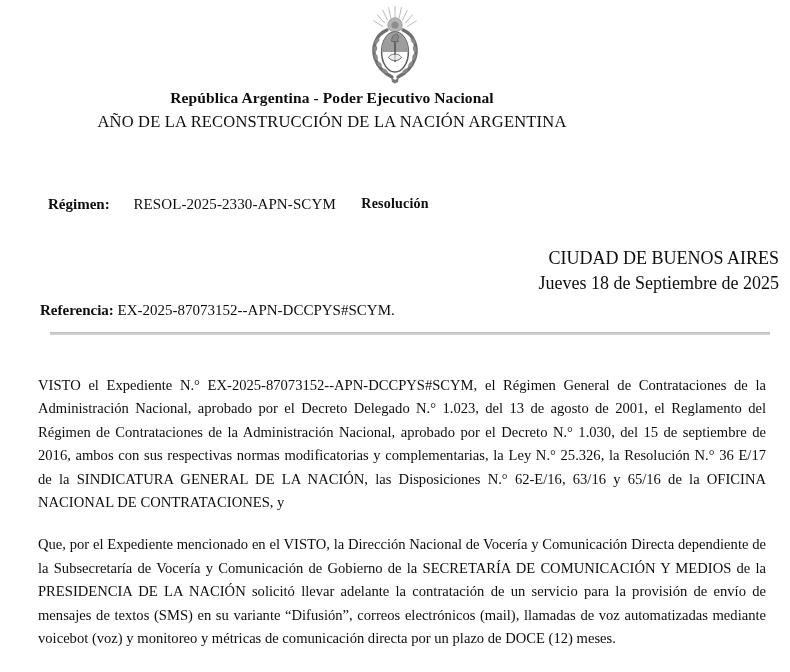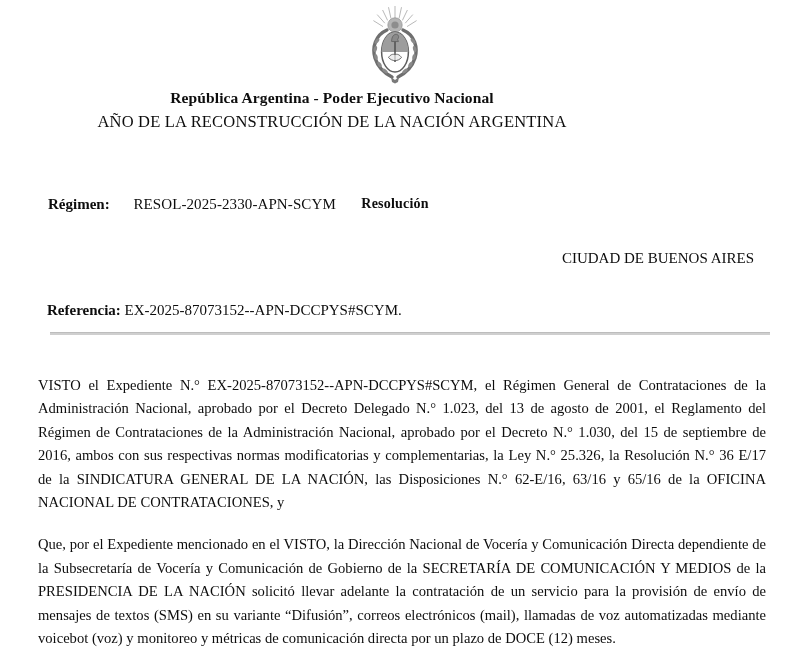--- a/index.html
+++ b/index.html
@@ -87,34 +87,34 @@
   .number-row .val {
     font-weight: normal;
     letter-spacing: 0.1px;
     margin-left: 20px;
   }
 
   
   .place-block {
     position: absolute;
     top: 246px;
-    right: 36px;
+    right: 11px;
     text-align: right;
-    font-size: 15px;
+    font-size: 18px;
     line-height: 25px;
   }
   .place-block div {
     white-space: nowrap;
   }
 
   
   .reference-row {
     position: absolute;
     top: 300px;
-    left: 47px;
+    left: 40px;
     font-size: 15px;
     line-height: 20px;
     white-space: nowrap;
   }
   .reference-row .lbl {
     font-weight: bold;
   }
 
   
   .divider {
@@ -205,20 +205,21 @@
 
   <div class="doc-type">Resolución</div>
 
   <div class="number-row">
     <span class="lbl">Régimen:</span>
     <span class="val">RESOL-2025-2330-APN-SCYM</span>
   </div>
 
   <div class="place-block">
     <div>CIUDAD DE BUENOS AIRES</div>
+    <div>Jueves 18 de Septiembre de 2025</div>
   </div>
 
   <div class="reference-row">
     <span class="lbl">Referencia:</span>
     <span>EX-2025-87073152--APN-DCCPYS#SCYM.</span>
   </div>
 
   <div class="divider"></div>
 
   <div class="body-text">

